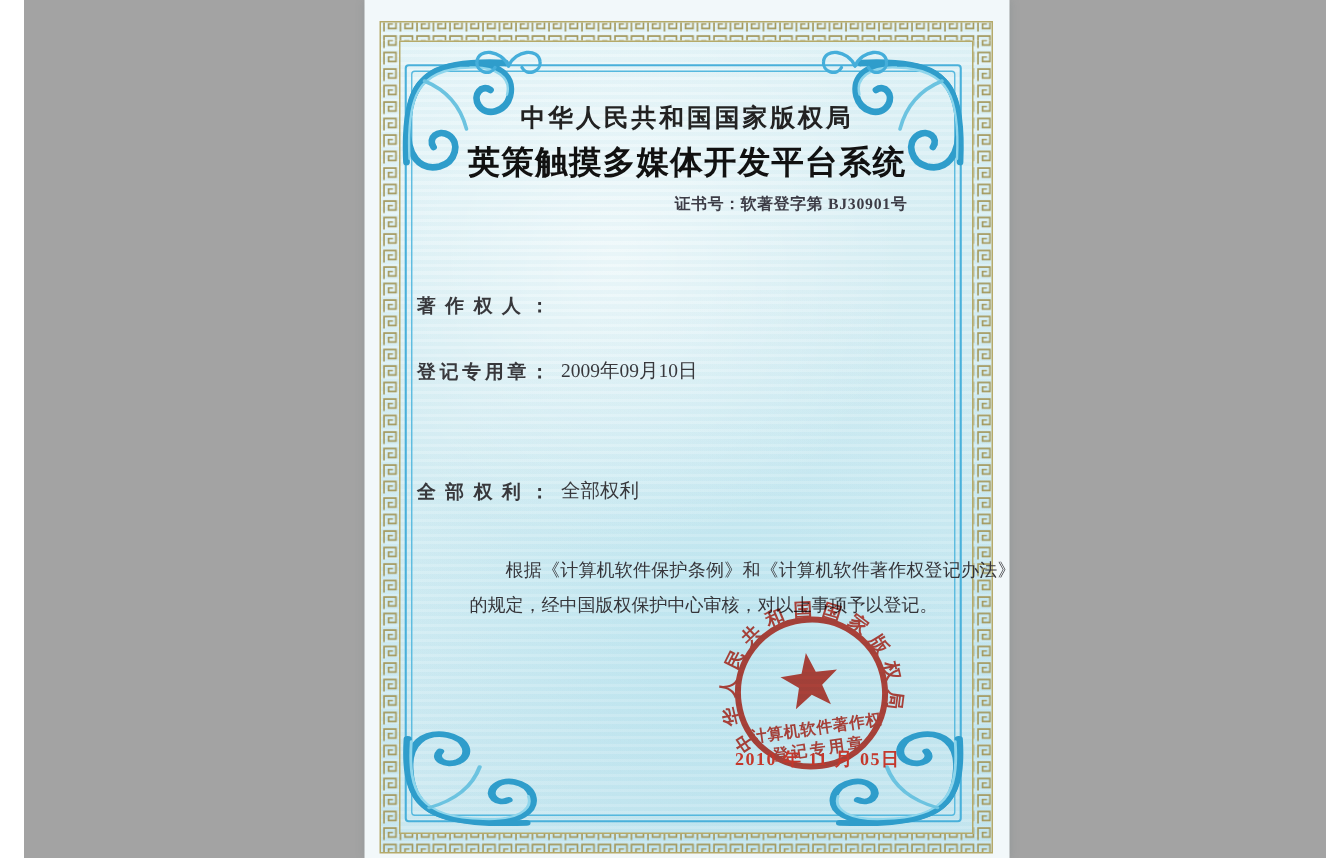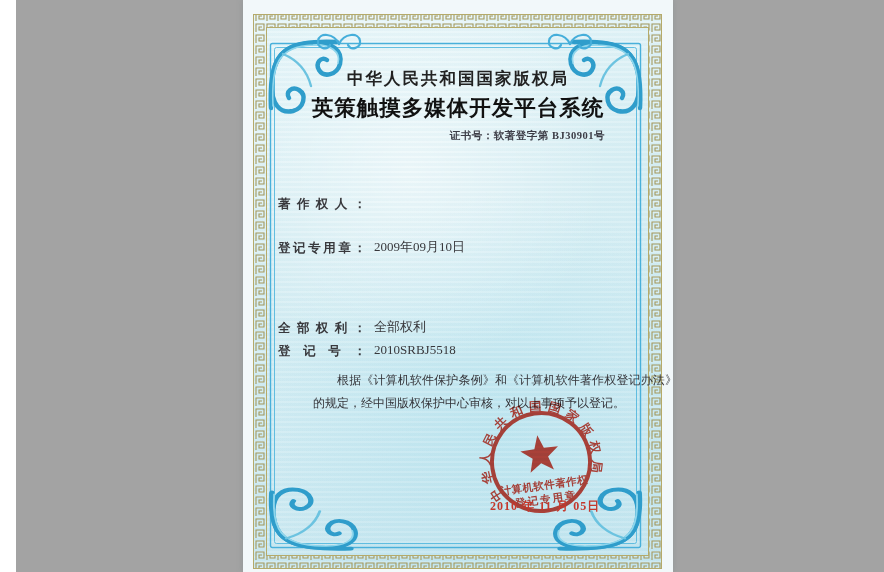--- a/index.html
+++ b/index.html
@@ -137,24 +137,20 @@
       <span class="fvalue">2009年09月10日</span>
     </div>
 
 
 
     <div class="frow single" style="top:320px">
       <span class="flabel">全部权利：</span>
       <span class="fvalue">全部权利</span>
     </div>
 
-    <div class="frow single" style="top:343px">
-      <span class="flabel">登记号：</span>
-      <span class="fvalue">2010SRBJ5518</span>
-    </div>
 
     <div class="statement">根据《计算机软件保护条例》和《计算机软件著作权登记办法》的规定，经中国版权保护中心审核，对以上事项予以登记。</div>
 
     <svg class="seal" width="150" height="150" viewBox="0 0 150 150">
       <g transform="translate(75,75) rotate(-8)">
         <circle r="49" fill="none" stroke="#d6392d" stroke-width="4"></circle>
         <path id="sealArc" d="M -42 30 A 51.5 51.5 0 1 1 42 30" fill="none"></path>
         <text font-size="12.5" font-weight="bold" fill="#d6392d" letter-spacing="5.5">
           <textPath href="#sealArc" startOffset="0">中华人民共和国国家版权局</textPath>
         </text>

